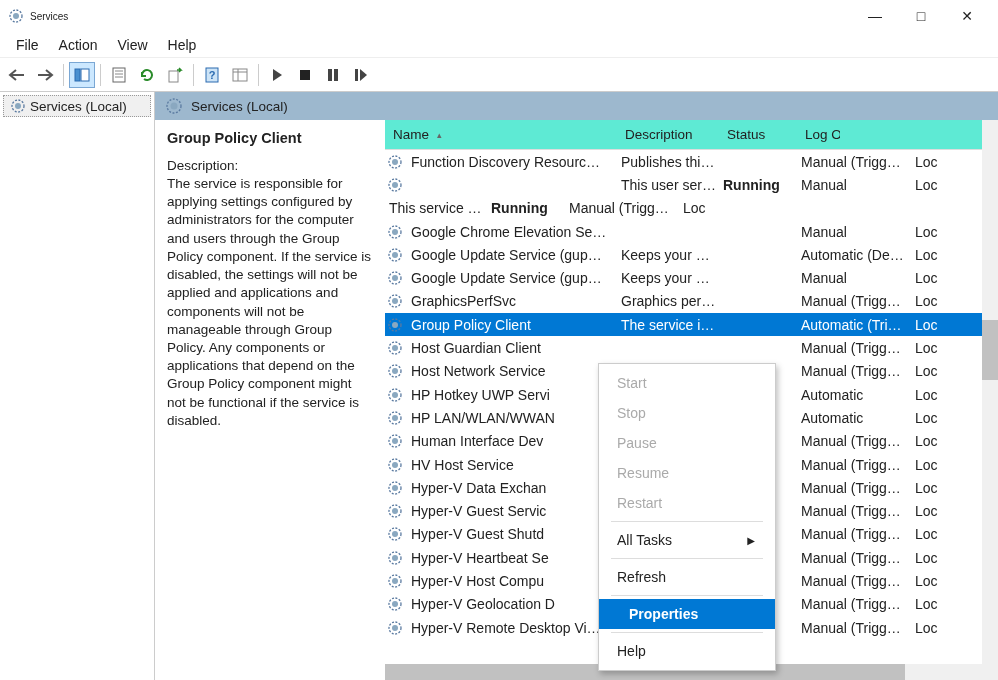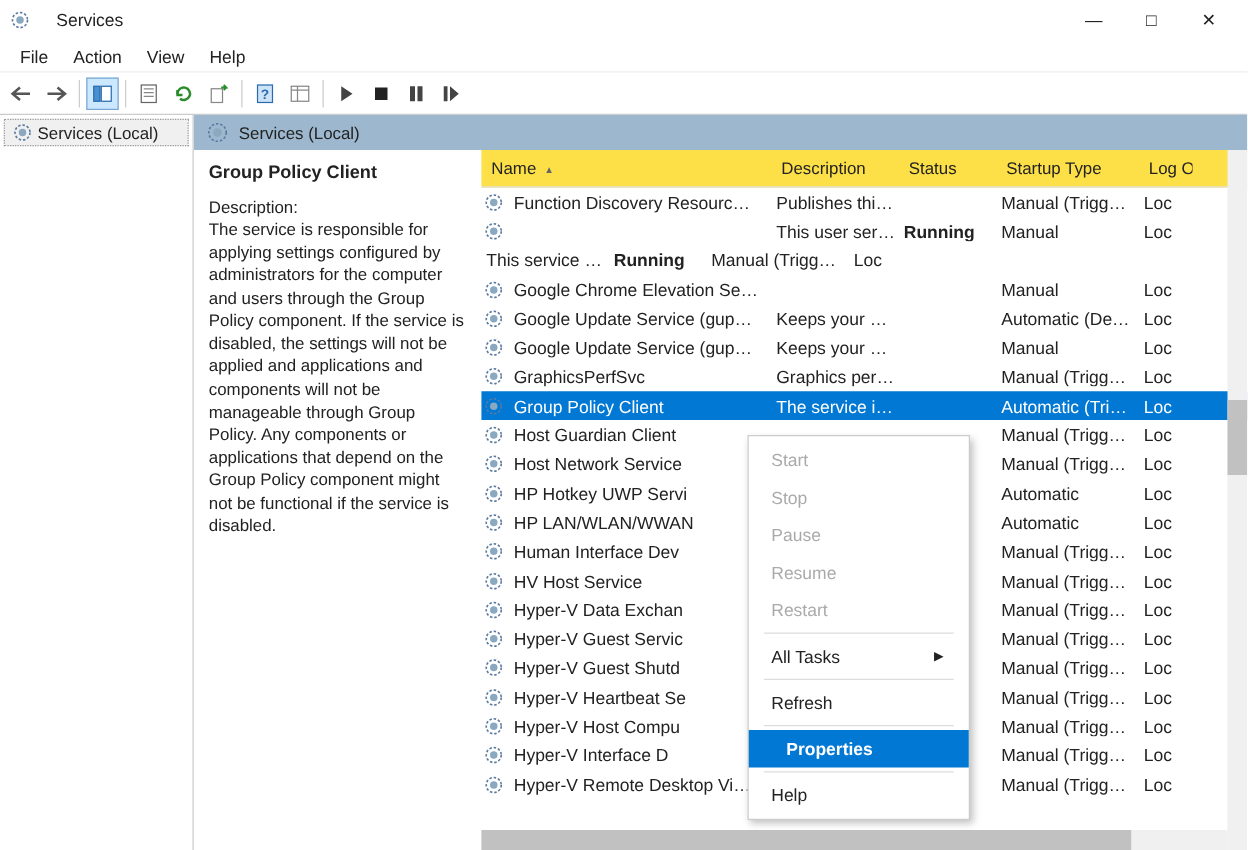--- a/index.html
+++ b/index.html
@@ -1,21 +1,21 @@
 <!DOCTYPE html>
 <html><head>
 <meta charset="utf-8">
 <style>
 * { box-sizing: border-box; margin: 0; padding: 0; font-family: "Segoe UI", Tahoma, sans-serif; }
 body { width: 998px; height: 680px; background: #fff; overflow: hidden; font-size: 13.5px; color: #222; position: relative; }
 
 
 .titlebar { display: flex; align-items: center; height: 32px; padding: 0 8px; }
 .titlebar .icon { width: 16px; height: 16px; margin-right: 6px; }
-.titlebar .title { flex: 1; font-size: 14px; margin-left: 15px; }
+.titlebar .title { flex: 1; font-size: 10px; }
 .winbtns { display: flex; gap: 0; }
 .winbtn { width: 46px; height: 32px; display: flex; align-items: center; justify-content: center; font-size: 14px; cursor: default; }
 
 
 .menubar { display: flex; height: 26px; align-items: center; padding: 0 6px; border-bottom: 1px solid #eee; }
 .menu-item { padding: 3px 10px; font-size: 14px; cursor: default; }
 
 
 .toolbar { display: flex; align-items: center; height: 34px; padding: 2px 4px; gap: 2px; border-bottom: 1px solid #ccc; }
 .tb-btn { width: 26px; height: 26px; display: flex; align-items: center; justify-content: center; border: 1px solid transparent; }
@@ -32,21 +32,21 @@
 .content-header { background: #9db8ce; color: #222; padding: 4px 10px; display: flex; align-items: center; gap: 8px; height: 28px; flex-shrink: 0; }
 .content-header .icon { width: 18px; height: 18px; }
 .content-body { display: flex; flex: 1; overflow: hidden; }
 
 .detail-pane { width: 230px; padding: 10px 12px; flex-shrink: 0; overflow: hidden; }
 .detail-pane h3 { font-size: 14.5px; font-weight: 600; margin-bottom: 12px; }
 .detail-pane .desc-label { margin-bottom: 2px; }
 .detail-pane .desc-text { line-height: 1.35; }
 
 .list-pane { flex: 1; position: relative; overflow: hidden; }
-.list-header { display: flex; height: 30px; border-bottom: 1px solid #ddd; position: sticky; top: 0; background: #fde047; }
+.list-header { display: flex; height: 30px; border-bottom: 1px solid #ddd; position: sticky; top: 0; background: #5eead4; }
 .col { padding: 6px 8px; border-right: 1px solid transparent; display: flex; align-items: center; gap: 4px; overflow: hidden; white-space: nowrap; text-overflow: ellipsis; }
 .list-header .col { font-size: 13.5px; font-weight: 400; }
 .col-name { width: 232px; }
 .col-desc { width: 102px; }
 .col-status { width: 78px; font-weight: bold; }
 .col-startup { width: 114px; }
 .col-logon { width: 44px; }
 
 .list-rows { overflow: hidden; }
 .row { display: flex; height: 23.3px; align-items: center; cursor: default; }
@@ -54,21 +54,21 @@
 .row .col { display: flex; align-items: center; overflow: hidden; white-space: nowrap; text-overflow: ellipsis; font-size: 14px; padding: 0 4px; }
 .row .col-name { padding-left: 2px; }
 .service-icon { width: 16px; height: 16px; margin-right: 4px; flex-shrink: 0; }
 
 .hscroll-track { position: absolute; left: 0; right: 16px; bottom: 0; height: 16px; background: #f0f0f0; }
 .hscroll-thumb { position: absolute; height: 16px; background: #c1c1c1; left: 0; width: 520px; }
 .vscroll-track { position: absolute; right: 0; top: 0; bottom: 0; width: 16px; background: #f0f0f0; }
 .vscroll-thumb { position: absolute; width: 16px; background: #c1c1c1; top: 200px; height: 60px; }
 
 
-.context-menu { position: absolute; background: #fff; border: 1px solid #ccc; box-shadow: 2px 3px 6px rgba(0,0,0,0.25); padding: 4px 0; width: 178px; z-index: 100; font-size: 14px; }
+.context-menu { position: absolute; background: #fff; border: 1px solid #ccc; box-shadow: 2px 3px 6px rgba(0,0,0,0.25); padding: 4px 0; width: 178px; z-index: 100; font-size: 14px; margin-top: 15px; }
 .cm-item { padding: 7px 20px 7px 18px; display: flex; justify-content: space-between; align-items: center; cursor: default; }
 .cm-item.disabled { color: #aaa; }
 .cm-item.highlighted { background: #0078d4; color: #fff; font-weight: 600; padding-left: 30px; }
 .cm-sep { height: 1px; background: #ddd; margin: 3px 12px; }
 .cm-arrow { font-size: 10px; }
 
 .sort-arrow { font-size: 9px; margin-left: 4px; color: #666; }
 
 
 .gear-svg circle.outer { fill: none; stroke: #5a7aa0; stroke-width: 1.3; stroke-dasharray: 2 1.5; }
@@ -207,23 +207,20 @@
           <div class="col col-name">
               <span>Name</span>
               <span class="sort-arrow">▴</span>
             </div>
           <div class="col col-desc">
               <span>Description</span>
             </div>
           <div class="col col-status">
               <span>Status</span>
             </div>
-          <div class="col col-startup">
-              <span>Startup Type</span>
-            </div>
           <div class="col col-logon">
               <span>Log On As</span>
             </div>
         </div>
 
         <div class="list-rows" id="rows-container">
             <div class="row">
               <div class="col col-name">
                 <svg class="service-icon gear-svg" viewBox="0 0 16 16">
                   <circle class="outer" cx="8" cy="8" r="6"></circle>
@@ -613,21 +610,21 @@
               <div class="col col-logon">
                 <span>Loc</span>
               </div>
             </div>
             <div class="row">
               <div class="col col-name">
                 <svg class="service-icon gear-svg" viewBox="0 0 16 16">
                   <circle class="outer" cx="8" cy="8" r="6"></circle>
                   <circle class="inner" cx="8" cy="8" r="3"></circle>
                 </svg>
-                <span>Hyper-V Interface D</span>
+                <span>Hyper-V Geolocation D</span>
               </div>
               <div class="col col-desc">
                 <span></span>
               </div>
               <div class="col col-status">
                 <span></span>
               </div>
               <div class="col col-startup">
                 <span>Manual (Trigg…</span>
               </div>

